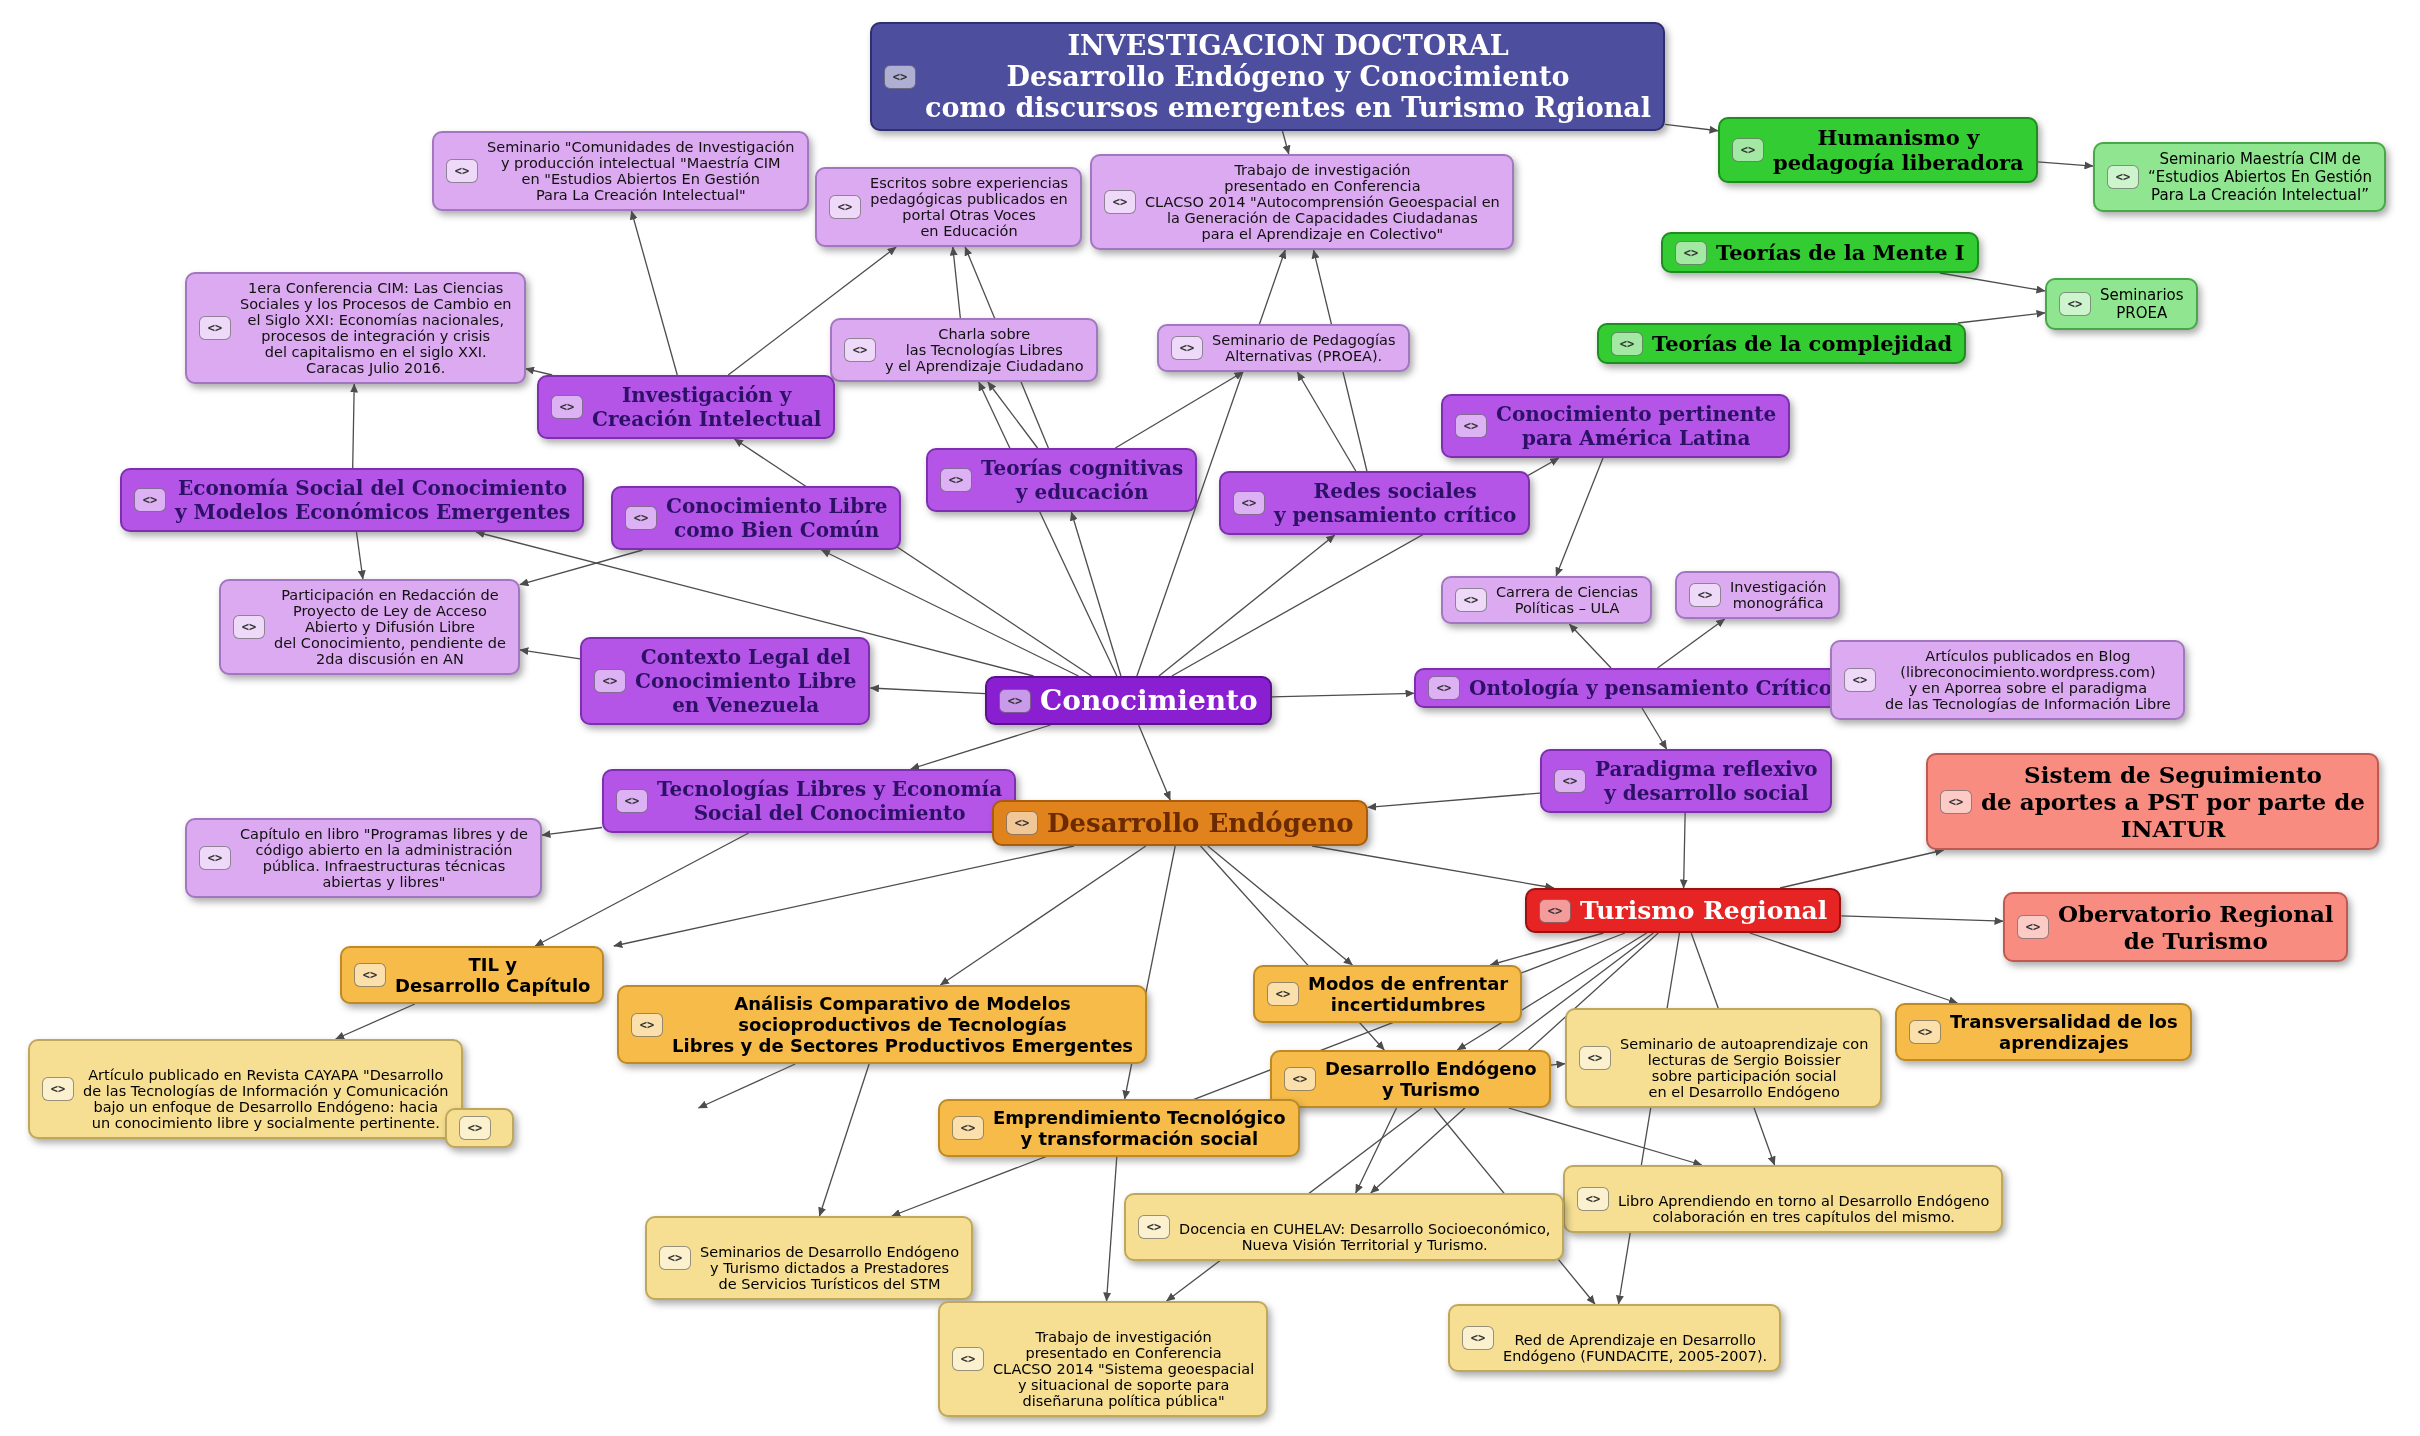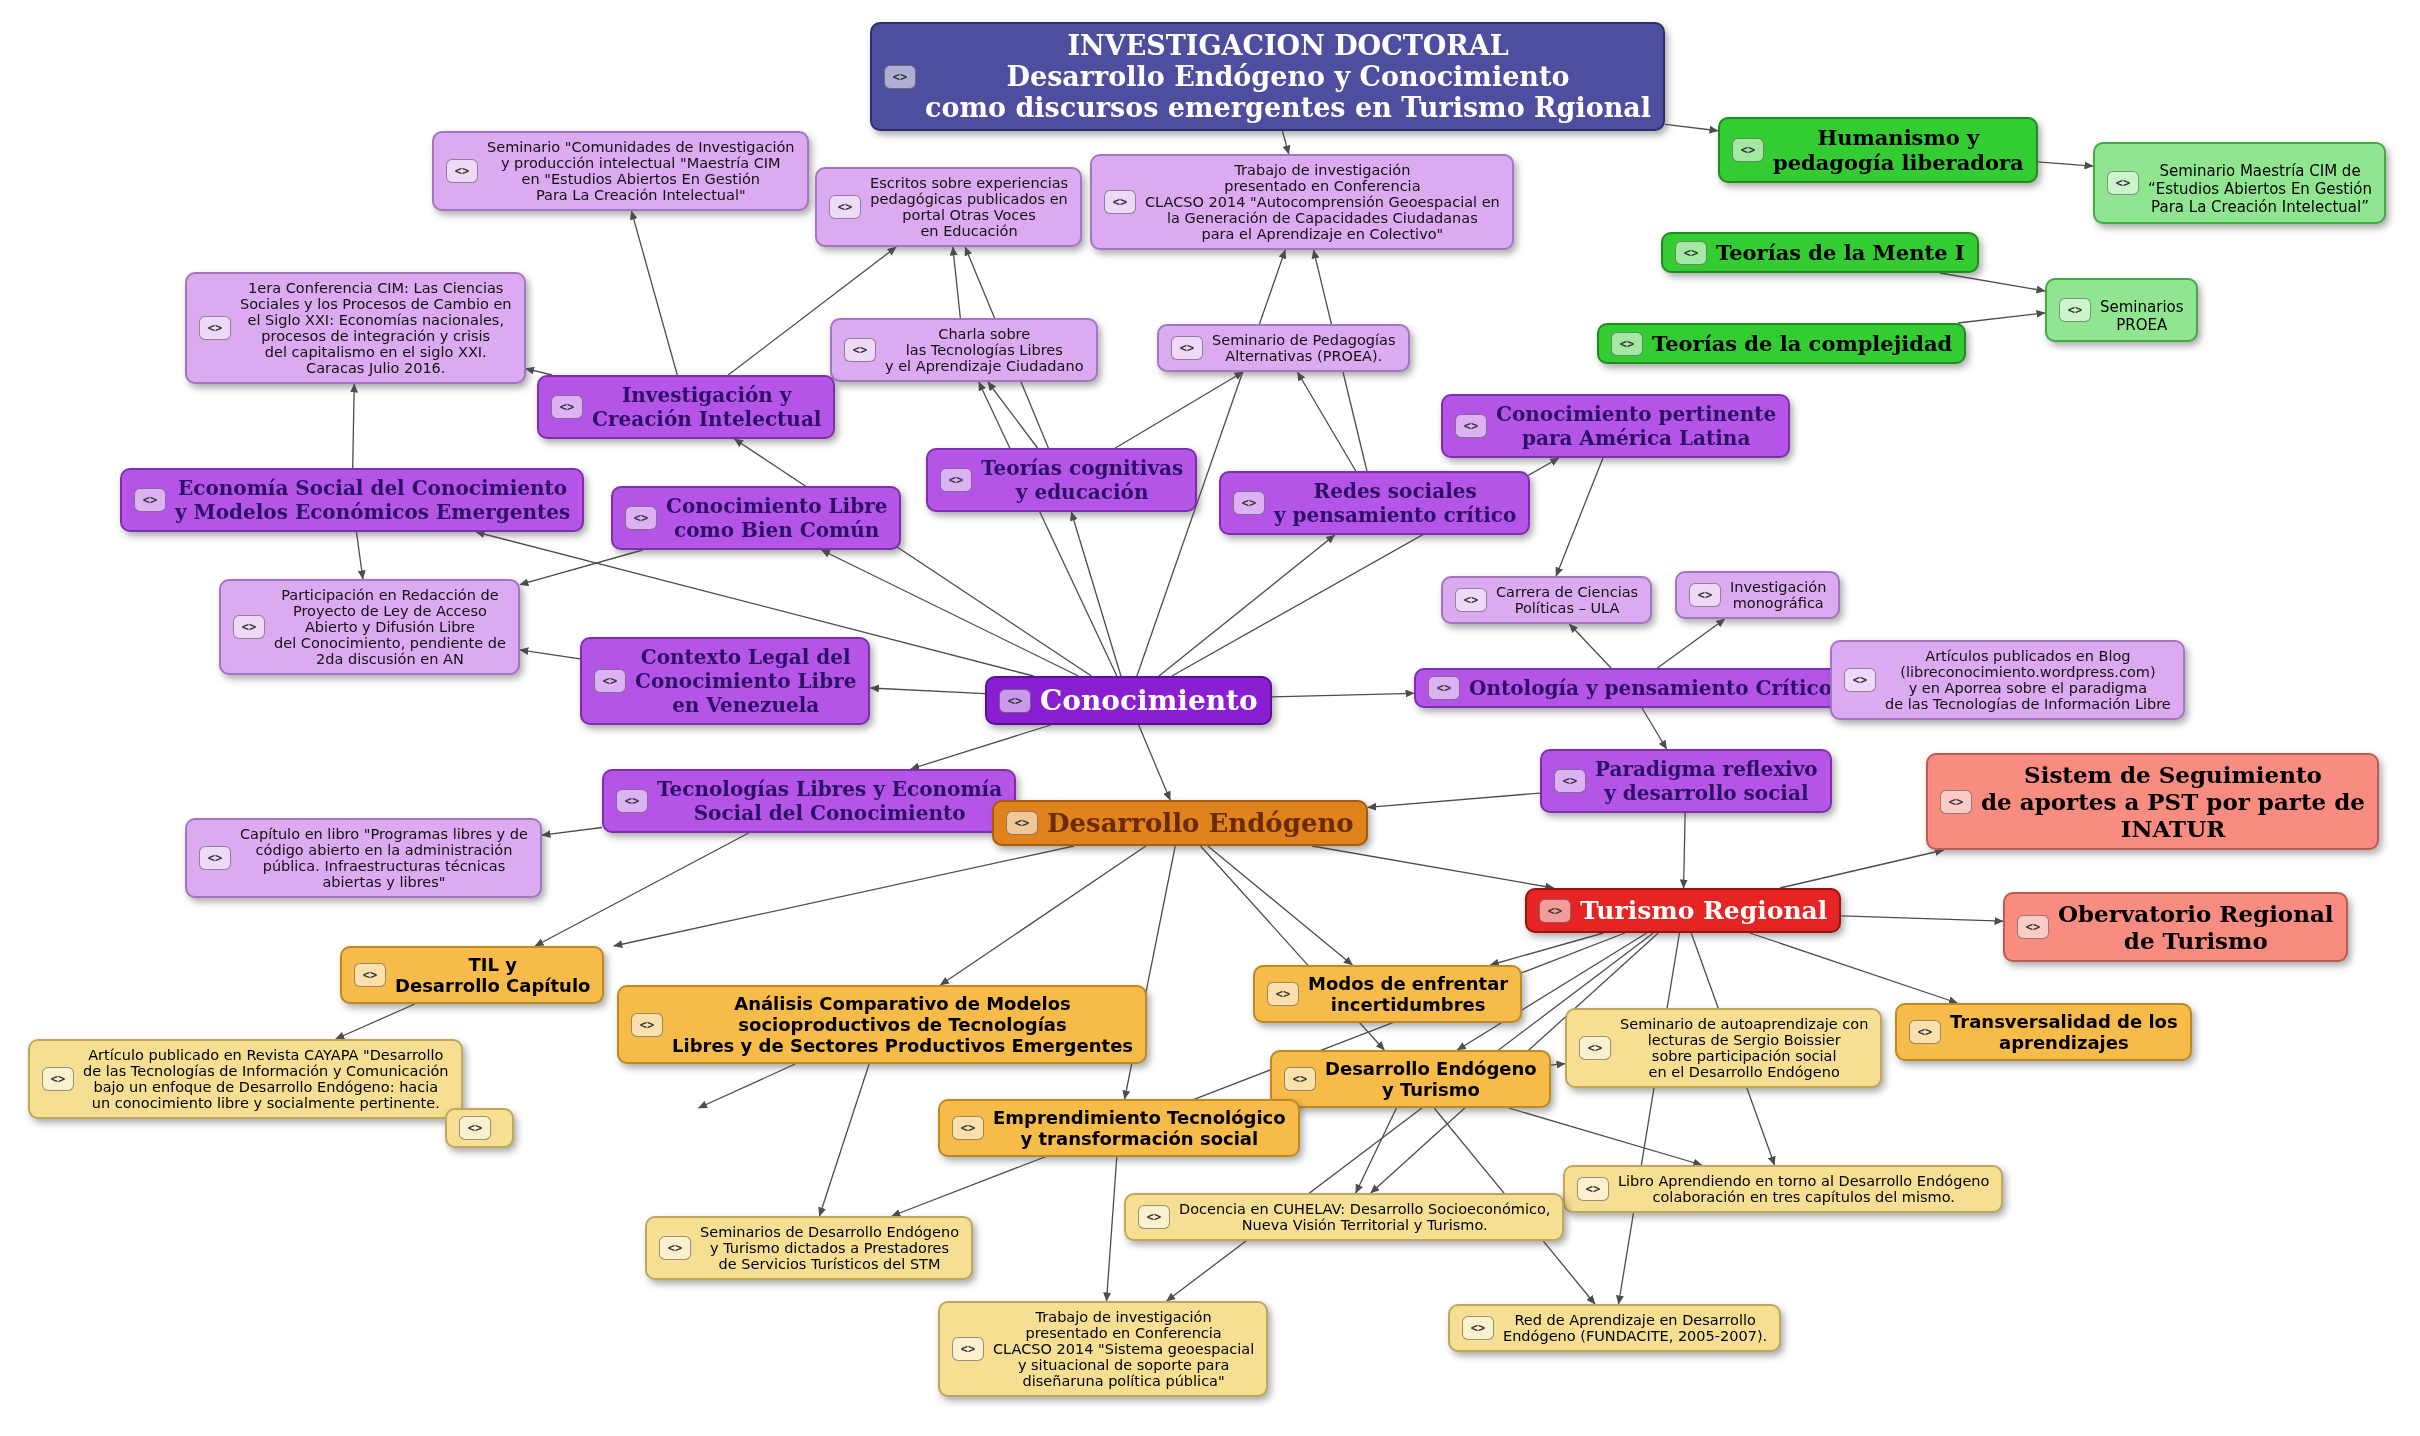--- a/index.html
+++ b/index.html
@@ -32,29 +32,29 @@
     background:rgba(255,255,255,0.55);
     border:1px solid rgba(0,0,0,0.40);
     font:bold 12px "DejaVu Sans Mono",monospace;
     color:#333333;
     flex:0 0 auto;
   }
   .label{flex:1;display:block;text-align:center;line-height:1.28;}
 
   .type-title .label{font:bold 27px "DejaVu Serif",serif;}
   .type-green_main .label{font:bold 21px "DejaVu Serif",serif;}
-  .type-green_leaf .label{font:15px "DejaVu Sans",sans-serif;margin-top:12px;}
+  .type-green_leaf .label{font:15px "DejaVu Sans",sans-serif;}
   .type-purple_mid .label{font:bold 20px "DejaVu Serif",serif;}
   .type-purple_leaf .label{font:14.5px "DejaVu Sans",sans-serif;}
   .type-hub_conocimiento .label{font:bold 28px "DejaVu Serif",serif;}
   .type-hub_desarrollo .label{font:bold 26px "DejaVu Serif",serif;}
   .type-hub_turismo .label{font:bold 25px "DejaVu Serif",serif;}
   .type-salmon .label{font:bold 23px "DejaVu Serif",serif;}
   .type-orange_mid .label{font:bold 18px "DejaVu Sans",sans-serif;}
-  .type-yellow_leaf .label{font:14.5px "DejaVu Sans",sans-serif;}
+  .type-yellow_leaf .label{font:14.5px "DejaVu Sans",sans-serif;margin-top:20px;}
 </style>
 </head>
 <body>
 
 <div id="canvas" style="width: 2420px; height: 1436px; background: rgb(255, 255, 255);">
   <svg id="edge-layer" xmlns="http://www.w3.org/2000/svg" width="2420" height="1436" viewBox="0 0 2420 1436">
     <defs>
       <marker id="arrow" markerWidth="10" markerHeight="8" refX="8.5" refY="4" orient="auto" markerUnits="userSpaceOnUse">
         <path d="M0,0 L9,4 L0,8 z" fill="#4d4d4d"></path>
       </marker>

